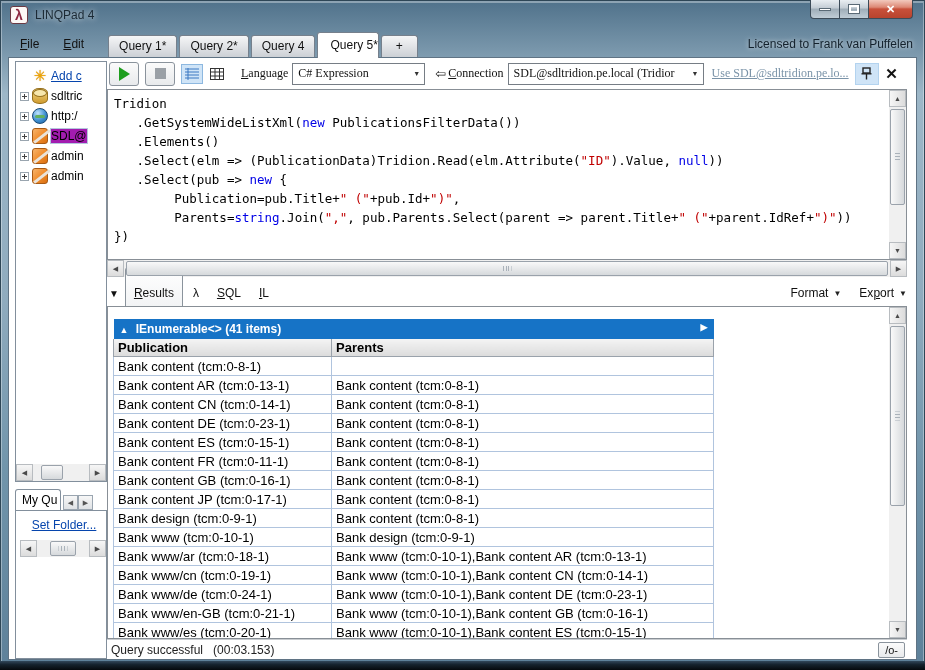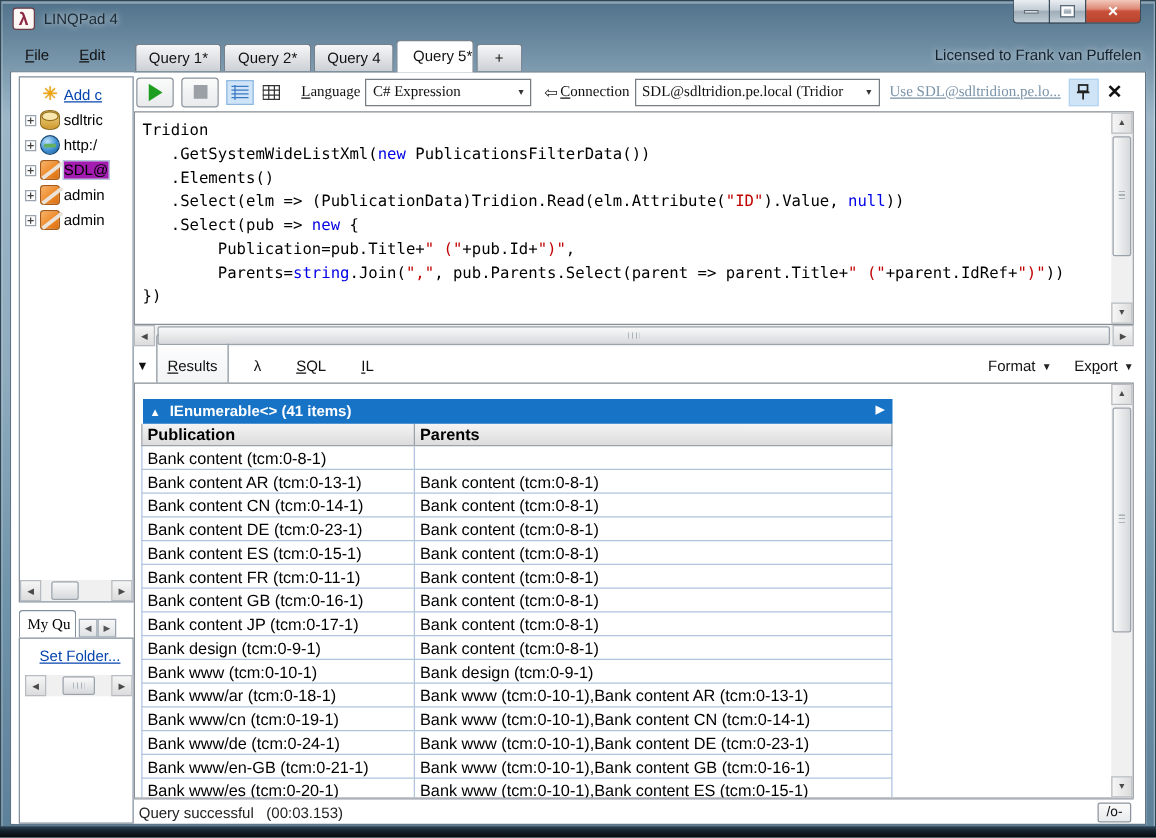--- a/index.html
+++ b/index.html
@@ -77,21 +77,21 @@
   .sb-track { flex:1; position:relative; align-self:stretch; }
   .thumb { position:absolute; background:linear-gradient(180deg,#f9f9f9,#d6d9dc); border:1px solid #9aa2ab; border-radius:2px; }
   .sb-v .thumb { background:linear-gradient(90deg,#f9f9f9,#d6d9dc); }
   .grip-h::after { content:""; position:absolute; top:4px; bottom:4px; left:50%; width:9px; transform:translateX(-50%);
     background:repeating-linear-gradient(90deg,#aab2ba 0 1px,transparent 1px 3px); }
   .grip-v::after { content:""; position:absolute; left:4px; right:4px; top:50%; height:9px; transform:translateY(-50%);
     background:repeating-linear-gradient(180deg,#aab2ba 0 1px,transparent 1px 3px); }
 
   
   .myq-panel { margin-top:5px; height:172px; display:flex; flex-direction:column; font-size:12px; }
-  .myq-tabs { display:flex; align-items:flex-end; height:23px;font-family:Liberation Serif, serif; }
+  .myq-tabs { display:flex; align-items:flex-end; height:23px; }
   .myq-tab { border:1px solid #828f9c; border-bottom:none; border-radius:3px 3px 0 0; background:#fff; padding:3px 8px 3px 6px; white-space:nowrap; overflow:hidden; max-width:46px; }
   .myq-arrows { display:flex; margin-left:2px; }
   .myq-arrow { width:15px; height:15px; border:1px solid #9aa5b0; background:linear-gradient(180deg,#f7f7f7,#dfe2e5); font-size:7px; color:#555;
     display:flex; align-items:center; justify-content:center; }
   .myq-body { flex:1; border:1px solid #828f9c; background:#fff; padding:5px 0 0 4px; overflow:hidden; display:flex; flex-direction:column;text-align:center; }
   .setfolder { color:#0645ad; text-decoration:underline; font-size:12px; margin:2px 0 8px 2px; display:inline-block; }
   .myq-tree { flex:1; }
 
   
   .toolbar { height:31px; display:flex; align-items:center; padding:2px 2px 2px 2px; font-size:12px; color:#111; flex:none;font-family:Liberation Serif, serif; }
@@ -117,21 +117,21 @@
   .editor-wrap { height:171px; border:1px solid #888f96; display:flex; flex:none; background:#fff; }
   .code { flex:1; overflow:hidden; font-family:"DejaVu Sans Mono", monospace; font-size:12.5px; padding:4px 0 0 6px; }
   .code-line { height:19px; line-height:19px; white-space:pre; color:#000; }
   .code-line .kw { color:#0000e6; }
   .code-line .str { color:#c00000; }
   .editor-hscroll { height:17px; flex:none; display:flex; background:#f0f0f0; margin-top:0; }
 
   
   .results-bar { height:29px; display:flex; align-items:center; font-size:12px; flex:none; padding-top:3px; }
   .collapse-arrow { font-size:10px; color:#111; margin:0 6px 0 2px; }
-  .rtab { padding:18px 8px; margin-right:12px; color:#111; }
+  .rtab { padding:18px 8px; margin-right:2px; color:#111; }
   .rtab.selected { border:1px solid #8a939c; border-radius:3px; background:linear-gradient(180deg,#fff,#eef0f2); }
   .rbar-right { margin-left:auto; display:flex; align-items:center; }
   .ddl { margin-left:18px; display:flex; align-items:center; color:#111; }
   .ddl .caret { font-size:8px; margin-left:5px; color:#222; }
   u { text-decoration:underline; }
 
   
   .results-panel { flex:1; border:1px solid #888f96; background:#fff; display:flex; overflow:hidden; }
   .results-inner { flex:1; overflow:hidden; padding:12px 0 0 5px; }
   .rtable { border-collapse:collapse; font-size:13px; table-layout:fixed; width:600px; }

